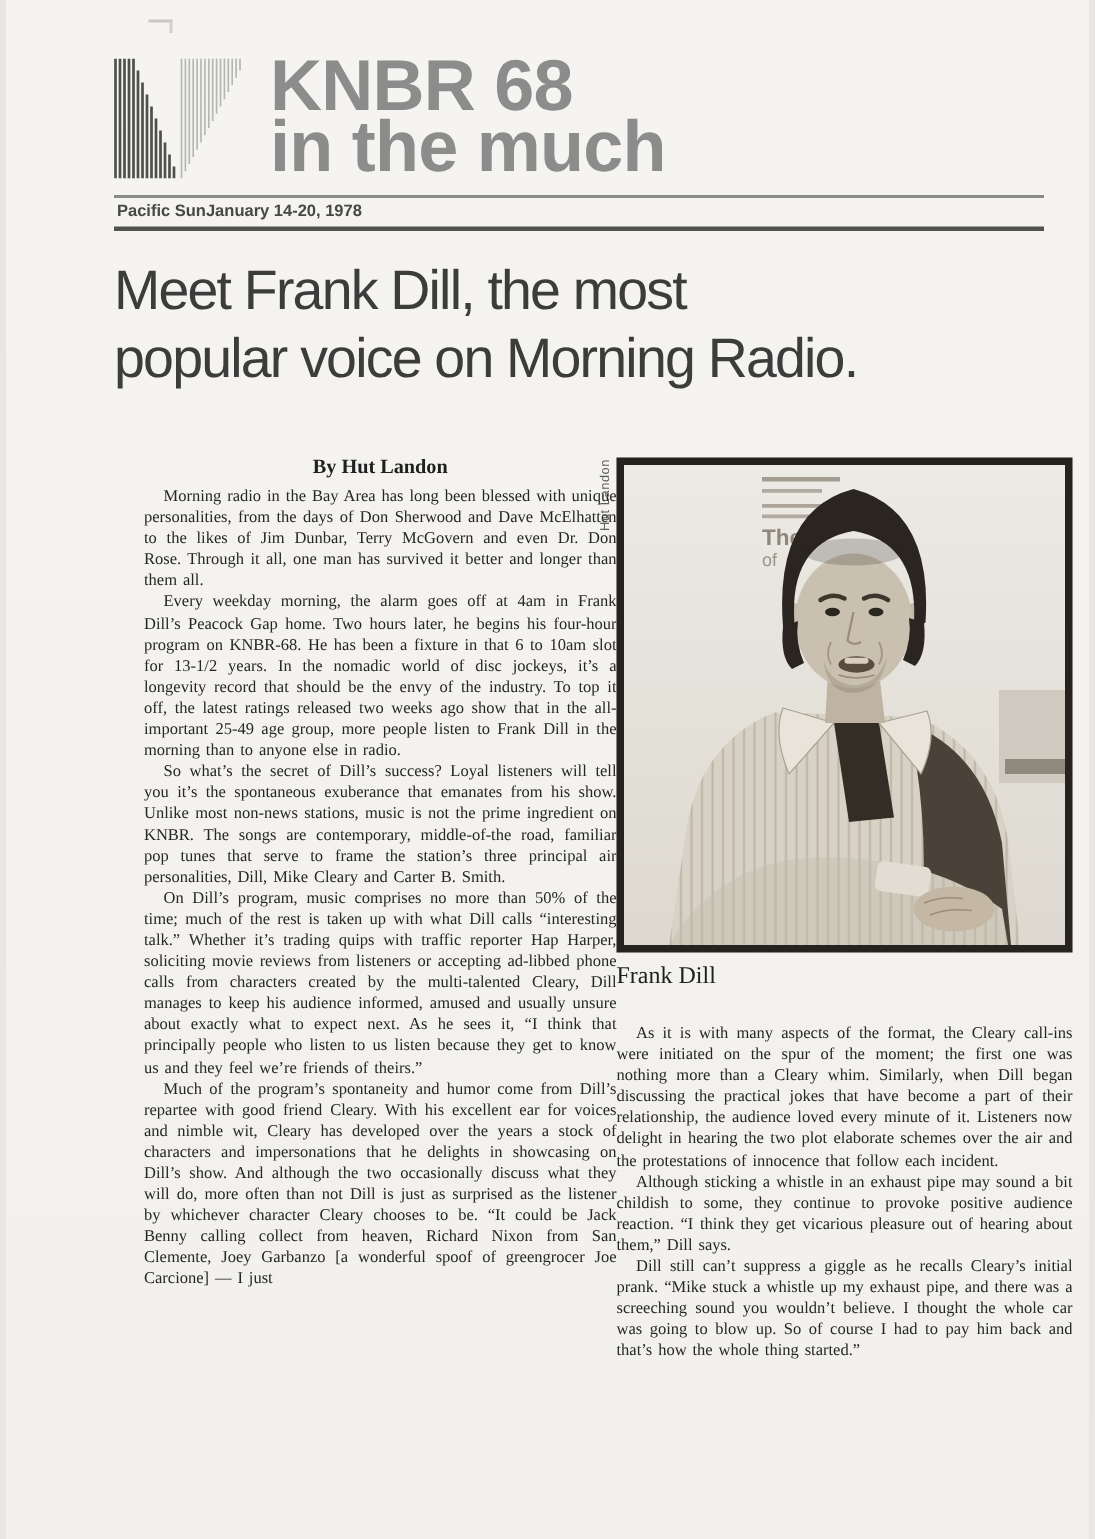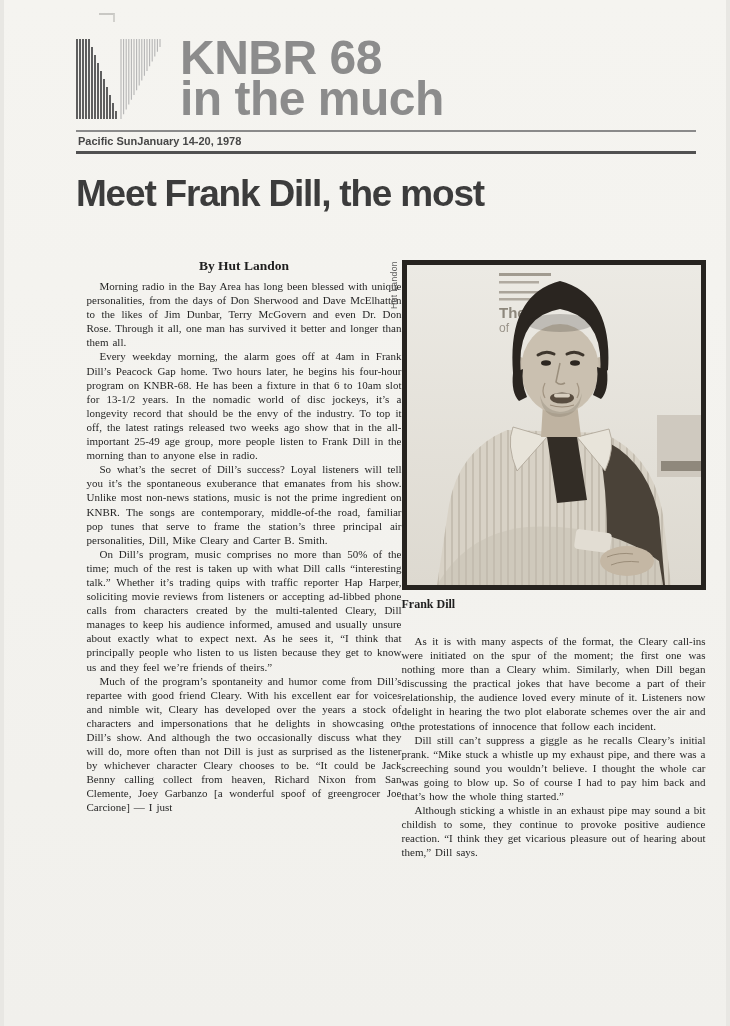--- a/index.html
+++ b/index.html
@@ -32,27 +32,27 @@
   .pub-row{
     display:flex;align-items:baseline;
     padding:3px 2px 2px 2px;
     font-family:"Liberation Sans",sans-serif;
     font-size:11px;font-weight:bold;color:#474747;
   }
   .rule-thick{border-top:3px solid #515151;margin-top:2px;}
   .headline{
     margin:17px 30px 0 36px;
     font-family:"Liberation Sans",sans-serif;
-    font-weight:bold;
+    font-weight:normal;
     font-size:37px;line-height:45px;letter-spacing:-1.2px;
     color:#3c3c3c;
   }
   .headline .hl{display:block;}
   .content{
-    display:flex;justify-content:center;
+    display:flex;justify-content:space-between;
     margin:42px 30px 0 56px;
   }
   .col-left{width:315px;flex:0 0 315px;}
   .col-right{width:304px;flex:0 0 304px;}
   .byline{
     text-align:center;font-weight:bold;font-size:13.5px;
     color:#1f1f1f;margin:0 0 5px 0;
   }
   .body-p{
     margin:0;
@@ -70,21 +70,21 @@
   }
   .photo-frame svg{display:block;}
   .photo-credit{
     position:absolute;left:-13px;top:1px;
     writing-mode:vertical-rl;transform:rotate(180deg);
     font-family:"Liberation Sans",sans-serif;
     font-size:8.5px;letter-spacing:.4px;color:#5c5c5c;
   }
   .photo-caption{
     margin-top:7px;
-    font-weight:bold;font-size:12px;color:#1f1f1f;
+    font-weight:normal;font-size:16px;color:#1f1f1f;
   }
   .col-right .body-p:first-of-type{margin-top:22px;}
 </style>
 </head>
 <body>
 
 <div class="page">
   <div class="reg-mark"></div>
 
   <header class="masthead">
@@ -101,20 +101,21 @@
     <div class="rule-thin"></div>
     <div class="pub-row">
       <span>Pacific Sun</span>
       <span>January 14-20, 1978</span>
     </div>
     <div class="rule-thick"></div>
   </header>
 
   <h1 class="headline">
     <span class="hl">Meet Frank Dill, the most</span>
+    <span class="hl">popular voice on Morning Radio.</span>
   </h1>
 
   <main class="content">
     <section class="col col-left">
       <div class="byline">By Hut Landon</div>
       <p class="body-p">Morning radio in the Bay Area has long been blessed with unique personalities, from the days of Don Sherwood and Dave McElhatten to the likes of Jim Dunbar, Terry McGovern and even Dr. Don Rose. Through it all, one man has survived it better and longer than them all.</p>
       <p class="body-p">Every weekday morning, the alarm goes off at 4am in Frank Dill’s Peacock Gap home. Two hours later, he begins his four-hour program on KNBR-68. He has been a fixture in that 6 to 10am slot for 13-1/2 years. In the nomadic world of disc jockeys, it’s a longevity record that should be the envy of the industry. To top it off, the latest ratings released two weeks ago show that in the all-important 25-49 age group, more people listen to Frank Dill in the morning than to anyone else in radio.</p>
       <p class="body-p">So what’s the secret of Dill’s success? Loyal listeners will tell you it’s the spontaneous exuberance that emanates from his show. Unlike most non-news stations, music is not the prime ingredient on KNBR. The songs are contemporary, middle-of-the road, familiar pop tunes that serve to frame the station’s three principal air personalities, Dill, Mike Cleary and Carter B. Smith.</p>
       <p class="body-p">On Dill’s program, music comprises no more than 50% of the time; much of the rest is taken up with what Dill calls “interesting talk.” Whether it’s trading quips with traffic reporter Hap Harper, soliciting movie reviews from listeners or accepting ad-libbed phone calls from characters created by the multi-talented Cleary, Dill manages to keep his audience informed, amused and usually unsure about exactly what to expect next. As he sees it, “I think that principally people who listen to us listen because they get to know us and they feel we’re friends of theirs.”</p>
       <p class="body-p">Much of the program’s spontaneity and humor come from Dill’s repartee with good friend Cleary. With his excellent ear for voices and nimble wit, Cleary has developed over the years a stock of characters and impersonations that he delights in showcasing on Dill’s show. And although the two occasionally discuss what they will do, more often than not Dill is just as surprised as the listener by whichever character Cleary chooses to be. “It could be Jack Benny calling collect from heaven, Richard Nixon from San Clemente, Joey Garbanzo [a wonderful spoof of greengrocer Joe Carcione] — I just</p>
@@ -177,17 +178,17 @@
               <ellipse cx="155" cy="133" rx="12" ry="5.5" fill="#584c3f"></ellipse>
               <rect x="147" y="128.5" width="16" height="4" rx="2" fill="#d8cfc0"></rect>
               <path d="M143,140 Q155,144 167,140" stroke="#9a8b78" stroke-width="1" fill="none"></path>
               <path d="M133,130 Q135,152 153,152 Q173,150 175,128 Q170,146 153,147 Q137,145 133,130 Z" fill="rgba(80,70,55,0.18)"></path>
             </g>
           </svg>
         </div>
         <figcaption class="photo-caption">Frank Dill</figcaption>
       </figure>
       <p class="body-p">As it is with many aspects of the format, the Cleary call-ins were initiated on the spur of the moment; the first one was nothing more than a Cleary whim. Similarly, when Dill began discussing the practical jokes that have become a part of their relationship, the audience loved every minute of it. Listeners now delight in hearing the two plot elaborate schemes over the air and the protestations of innocence that follow each incident.</p>
+      <p class="body-p">Although sticking a whistle in an exhaust pipe may sound a bit childish to some, they continue to provoke positive audience reaction. “I think they get vicarious pleasure out of hearing about them,” Dill says.</p>
       <p class="body-p">Dill still can’t suppress a giggle as he recalls Cleary’s initial prank. “Mike stuck a whistle up my exhaust pipe, and there was a screeching sound you wouldn’t believe. I thought the whole car was going to blow up. So of course I had to pay him back and that’s how the whole thing started.”</p>
-      <p class="body-p">Although sticking a whistle in an exhaust pipe may sound a bit childish to some, they continue to provoke positive audience reaction. “I think they get vicarious pleasure out of hearing about them,” Dill says.</p>
     </section>
   </main>
 </div>
 
 </body></html>

